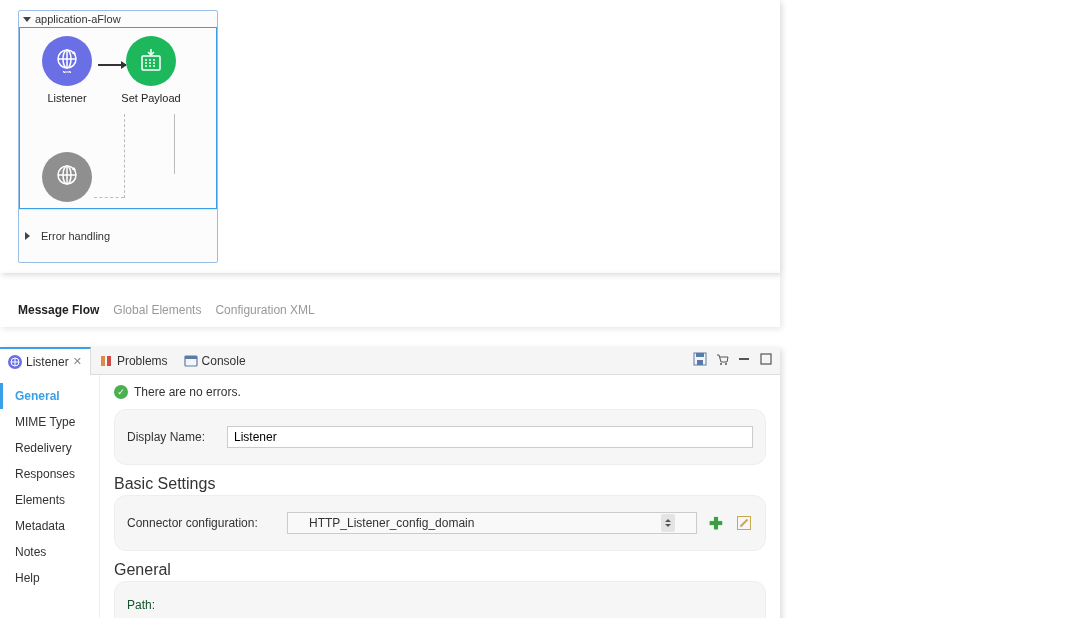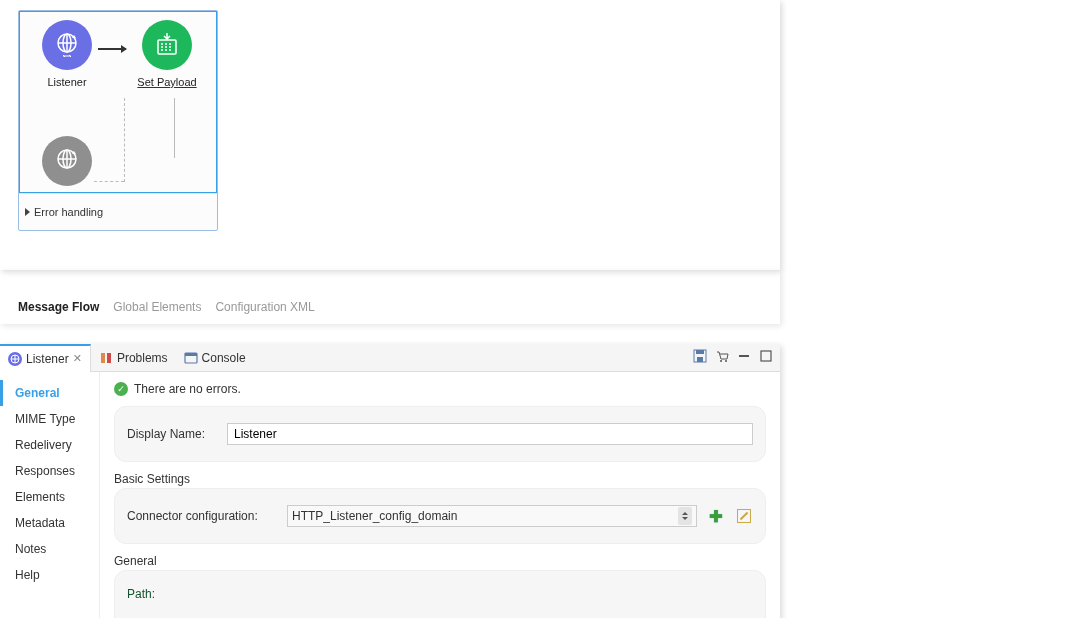--- a/index.html
+++ b/index.html
@@ -21,21 +21,21 @@
   .node-label { font-size: 11px; margin-top: 6px; color:#222; }
   
   .icon-listener { background:#6a6fe6; }
   .icon-listener-gray { background:#8f8f8f; }
   .icon-setpayload { background:#1eb85c; }
   
   .arrow-conn { position:absolute; top:36px; left:78px; width:28px; height:2px; background:#333; }
   .arrow-conn::after { content:''; position:absolute; right:-1px; top:-3px; width:0; height:0; border-top:4px solid transparent; border-bottom:4px solid transparent; border-left:6px solid #333; }
   .conn-v { position:absolute; left:154px; top:86px; width:1px; height:60px; background:#bbb; }
   
-  .error-section { padding: 12px 6px; font-size: 11px; color:#333; display:flex; align-items:center; gap:4px; border-top:1px solid #e5e5e5;}
+  .error-section { padding: 20px 6px; font-size: 11px; color:#333; display:flex; align-items:center; gap:11px; border-top:1px solid #e5e5e5;}
   
   .editor-tabs { display:flex; gap: 14px; padding: 10px 0 10px 18px; font-size: 12px; color:#999; width:780px; box-shadow: 2px 2px 6px rgba(0,0,0,0.1); }
   .editor-tabs .tab { cursor:pointer;margin-top:20px; }
   .editor-tabs .tab.active { color:#222; font-weight:bold; }
   
   .bottom-panel { margin-top: 20px; width: 780px; background:#fff; box-shadow: 2px 2px 6px rgba(0,0,0,0.15); }
   .panel-tabs { display:flex; align-items:center; border-bottom:1px solid #ddd; background:#f5f5f5; height:28px; position:relative;}
   .panel-tab { display:flex; align-items:center; gap:4px; padding: 4px 8px; font-size:12px; height:28px; }
   .panel-tab.active { background:#fff; border-top:2px solid #39a0e8; border-right:1px solid #ddd; }
   .panel-tab .x { color:#888; font-size:11px; }
@@ -49,58 +49,62 @@
   
   .config-body { flex:1; padding: 10px 14px; }
   .status-row { display:flex; align-items:center; gap:6px; margin-bottom:10px; }
   .status-icon { width:14px; height:14px; border-radius:50%; background:#4caf50; display:flex; align-items:center; justify-content:center; color:#fff; font-size:9px;}
   
   .form-block { background:#f6f6f6; border:1px solid #eee; border-radius:12px; padding: 10px 12px; margin-bottom:10px; }
   .form-row { display:flex; align-items:center; gap:10px; margin: 6px 0;}
   .form-label { width: 150px; font-size:12px; color:#333; }
   .form-label-sm { width: 60px; font-size:12px; color:#14532d; }
   .text-input { flex:1; border:1px solid #ccc; padding:3px 6px; font-size:12px; background:#fff; height:22px;}
-  .select-input { flex:1; border:1px solid #ccc; padding:2px 4px; font-size:12px; background:#f9f9f9; height:22px; position:relative; display:flex; align-items:center; justify-content:space-between;}
+  .select-input { flex:1; border:1px solid #ccc; padding:2px 21px; font-size:12px; background:#f9f9f9; height:22px; position:relative; display:flex; align-items:center; justify-content:space-between;}
   .select-arrows { width:14px; height:18px; background:#e4e4e4; display:flex; flex-direction:column; align-items:center; justify-content:center; border-radius:2px;}
   .sa { width:0;height:0;border-left:3px solid transparent;border-right:3px solid transparent; margin:1px 0;}
   .sa-up{border-bottom:3px solid #555;} .sa-down{border-top:3px solid #555;}
-  .section-title { font-size:12px; margin:4px 0 2px 0; color:#333;}
+  .section-title { font-size:16px; margin:4px 0 2px 0; color:#333;}
   .icon-btn { width:18px; height:18px; display:flex; align-items:center; justify-content:center; cursor:pointer;}
   .plus-icon { color:#3b9e3b; font-size:16px; font-weight:bold; text-shadow: 0 0 1px #2a7; }
   .edit-box { width:14px; height:14px; border:1px solid #c9a94a; position:relative;}
   .edit-box::after { content:''; position:absolute; width:10px; height:2px; background:#c9a94a; transform:rotate(-45deg); top:5px; left:1px;}
   
   svg { display:block; }
 </style>
 </head>
 <body>
 
 <div class="canvas-area">
   <div class="flow-box">
+    <div class="flow-title">
+      <div class="tri tri-down"></div>
+      <span>application-aFlow</span>
+    </div>
     <div class="flow-body">
       <div class="flow-row selected-box" style="position:relative; height:182px;">
         <div class="arrow-conn"></div>
         <div class="conn-v"></div>
 
         <div class="node" style="position:absolute; left:12px; top:8px;">
           <div class="node-icon icon-listener">
             <svg width="30" height="30" viewBox="0 0 30 30">
               <circle cx="15" cy="13" r="9" fill="none" stroke="#fff" stroke-width="1.5"></circle>
               <line x1="15" y1="4" x2="15" y2="22" stroke="#fff" stroke-width="1.5"></line>
               <ellipse cx="15" cy="13" rx="4" ry="9" fill="none" stroke="#fff" stroke-width="1.5"></ellipse>
               <line x1="6" y1="13" x2="24" y2="13" stroke="#fff" stroke-width="1.5"></line>
               <path d="M 20 8 L 24 8 L 22 5 Z" fill="#fff"></path>
               <line x1="11" y1="26" x2="19" y2="26" stroke="#fff" stroke-width="1"></line>
               <path d="M 11 25 L 13 27 M 17 25 L 19 27" stroke="#fff" stroke-width="1"></path>
             </svg>
           </div>
           <span class="node-label">Listener</span>
         </div>
 
-        <div class="node" style="position:absolute; left:112px; top:8px;text-decoration:underline;">
+        <div class="node" style="position:absolute; left:96px; top:8px;">
           <div class="node-icon icon-setpayload">
             <svg width="28" height="28" viewBox="0 0 28 28">
               <rect x="5" y="9" width="18" height="14" rx="1" fill="none" stroke="#fff" stroke-width="1.5"></rect>
               <line x1="8" y1="13" x2="20" y2="13" stroke="#fff" stroke-width="1.3" stroke-dasharray="2 2"></line>
               <line x1="8" y1="16" x2="20" y2="16" stroke="#fff" stroke-width="1.3" stroke-dasharray="2 2"></line>
               <line x1="8" y1="19" x2="20" y2="19" stroke="#fff" stroke-width="1.3" stroke-dasharray="2 2"></line>
               <path d="M 14 2 L 14 7 M 11 5 L 14 8 L 17 5" stroke="#fff" stroke-width="1.5" fill="none"></path>
             </svg>
           </div>
           <span class="node-label">Set Payload</span>

